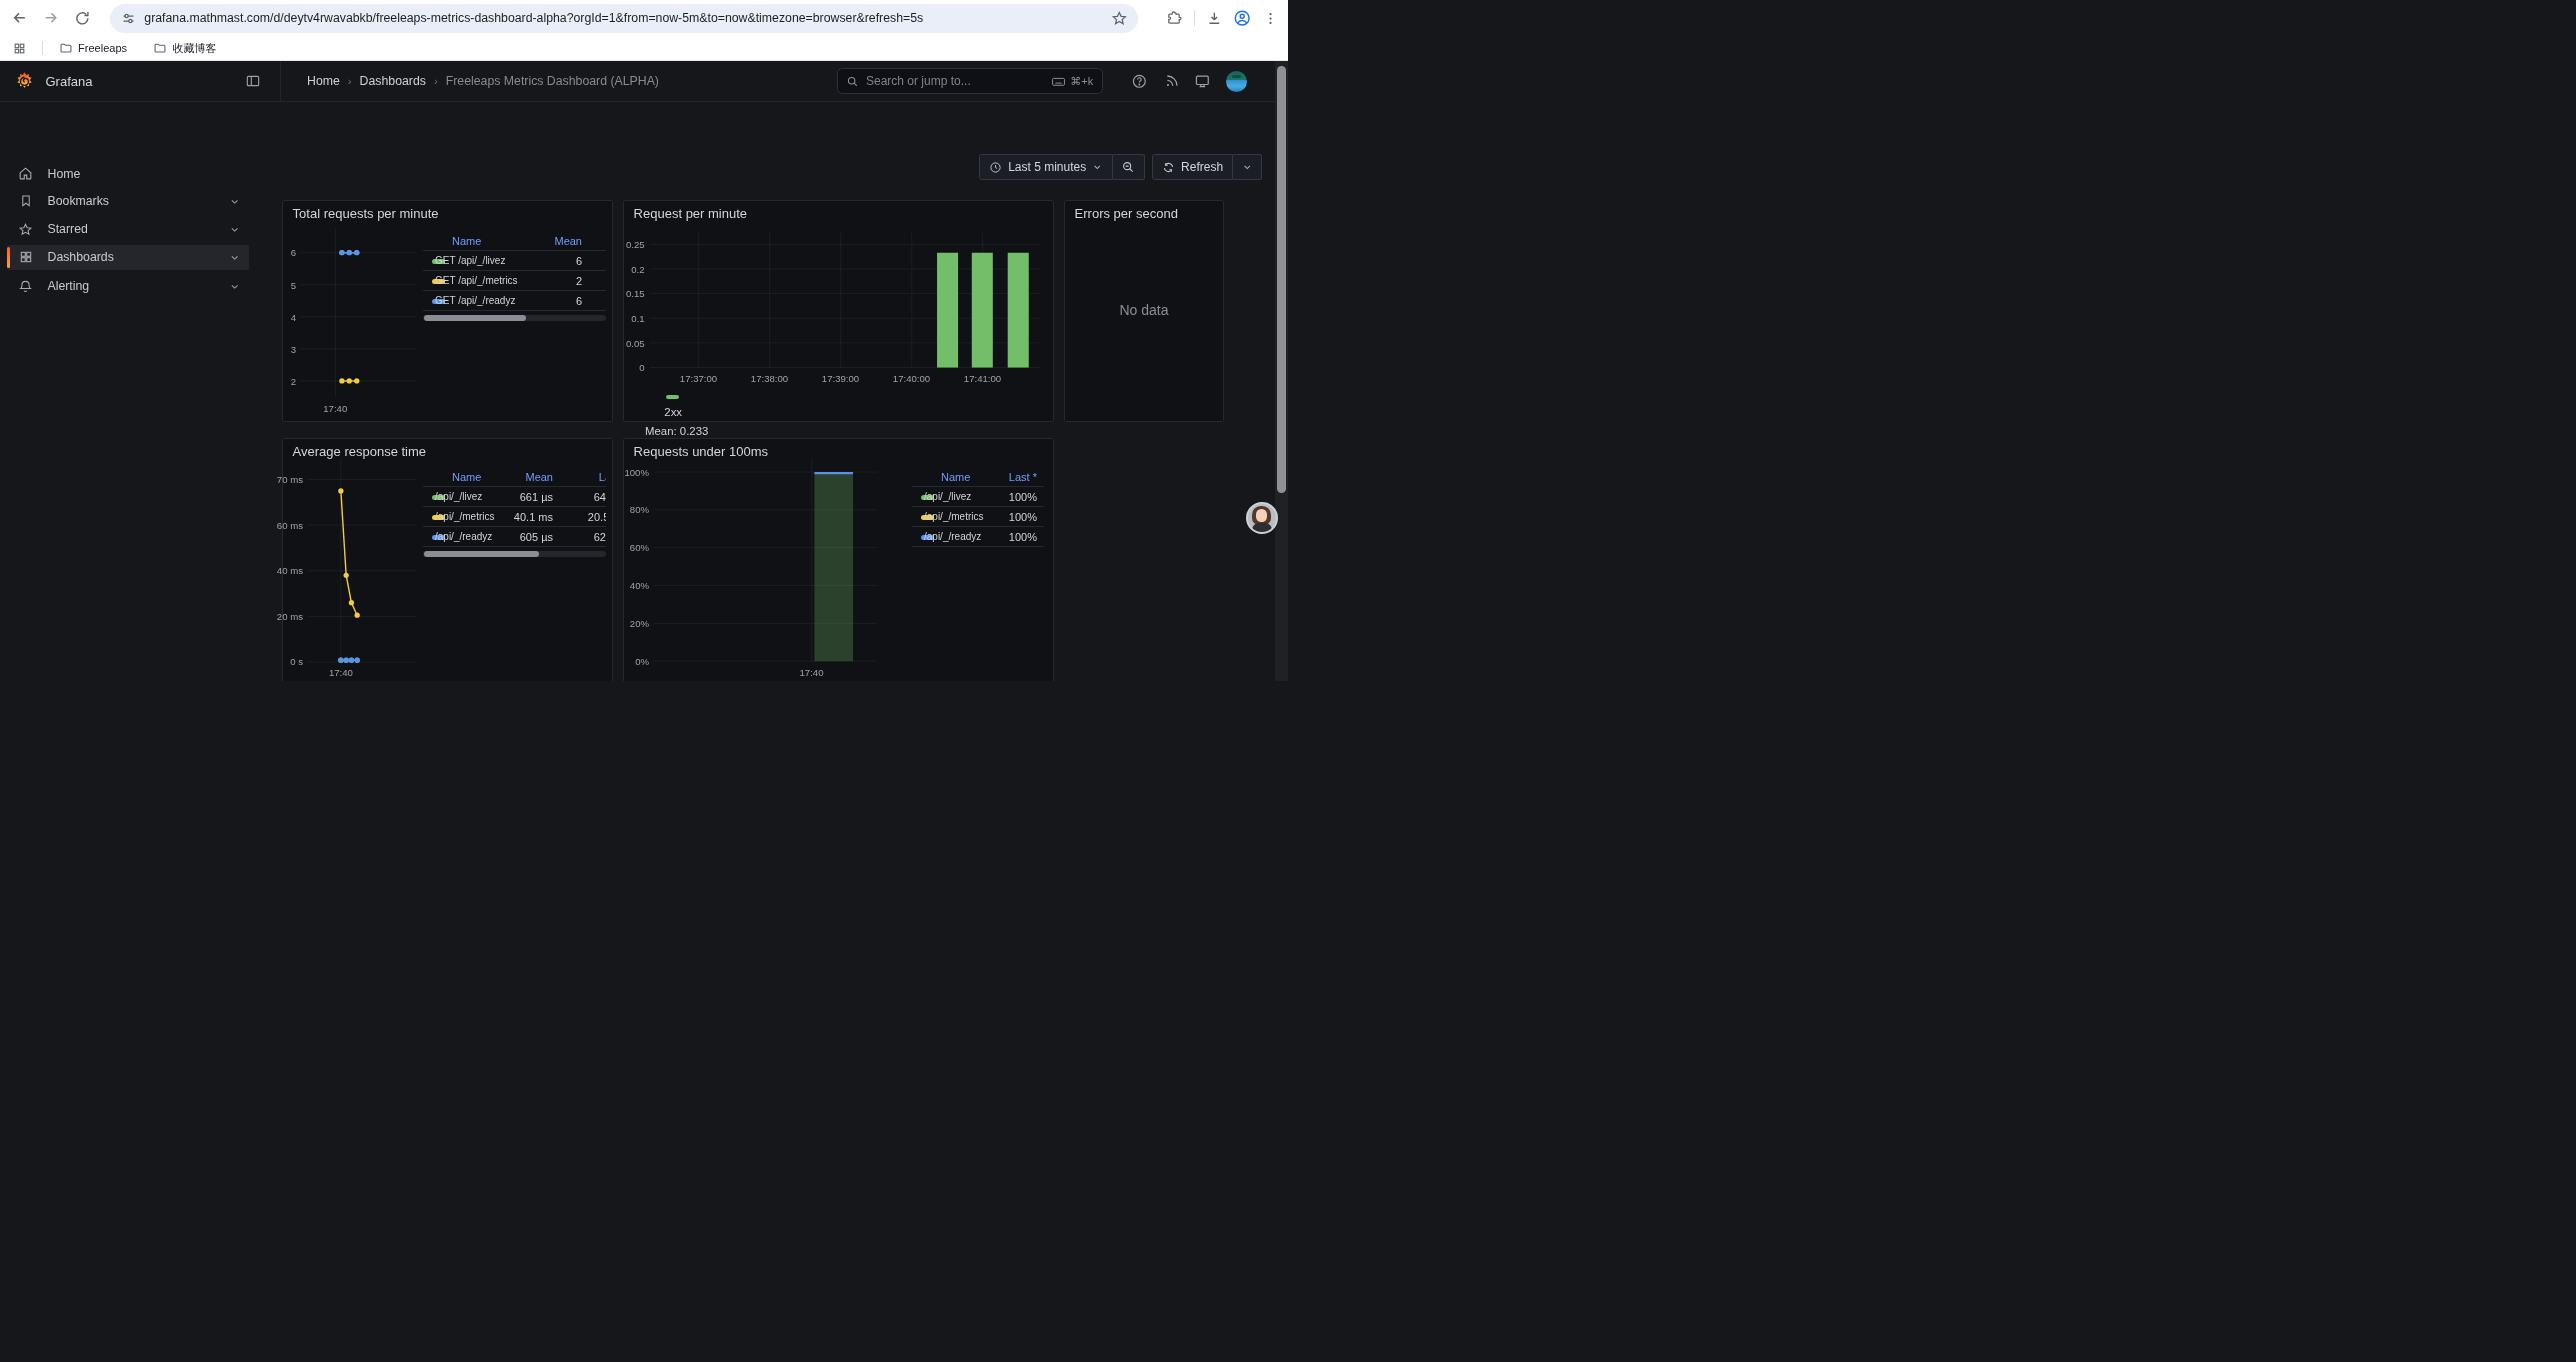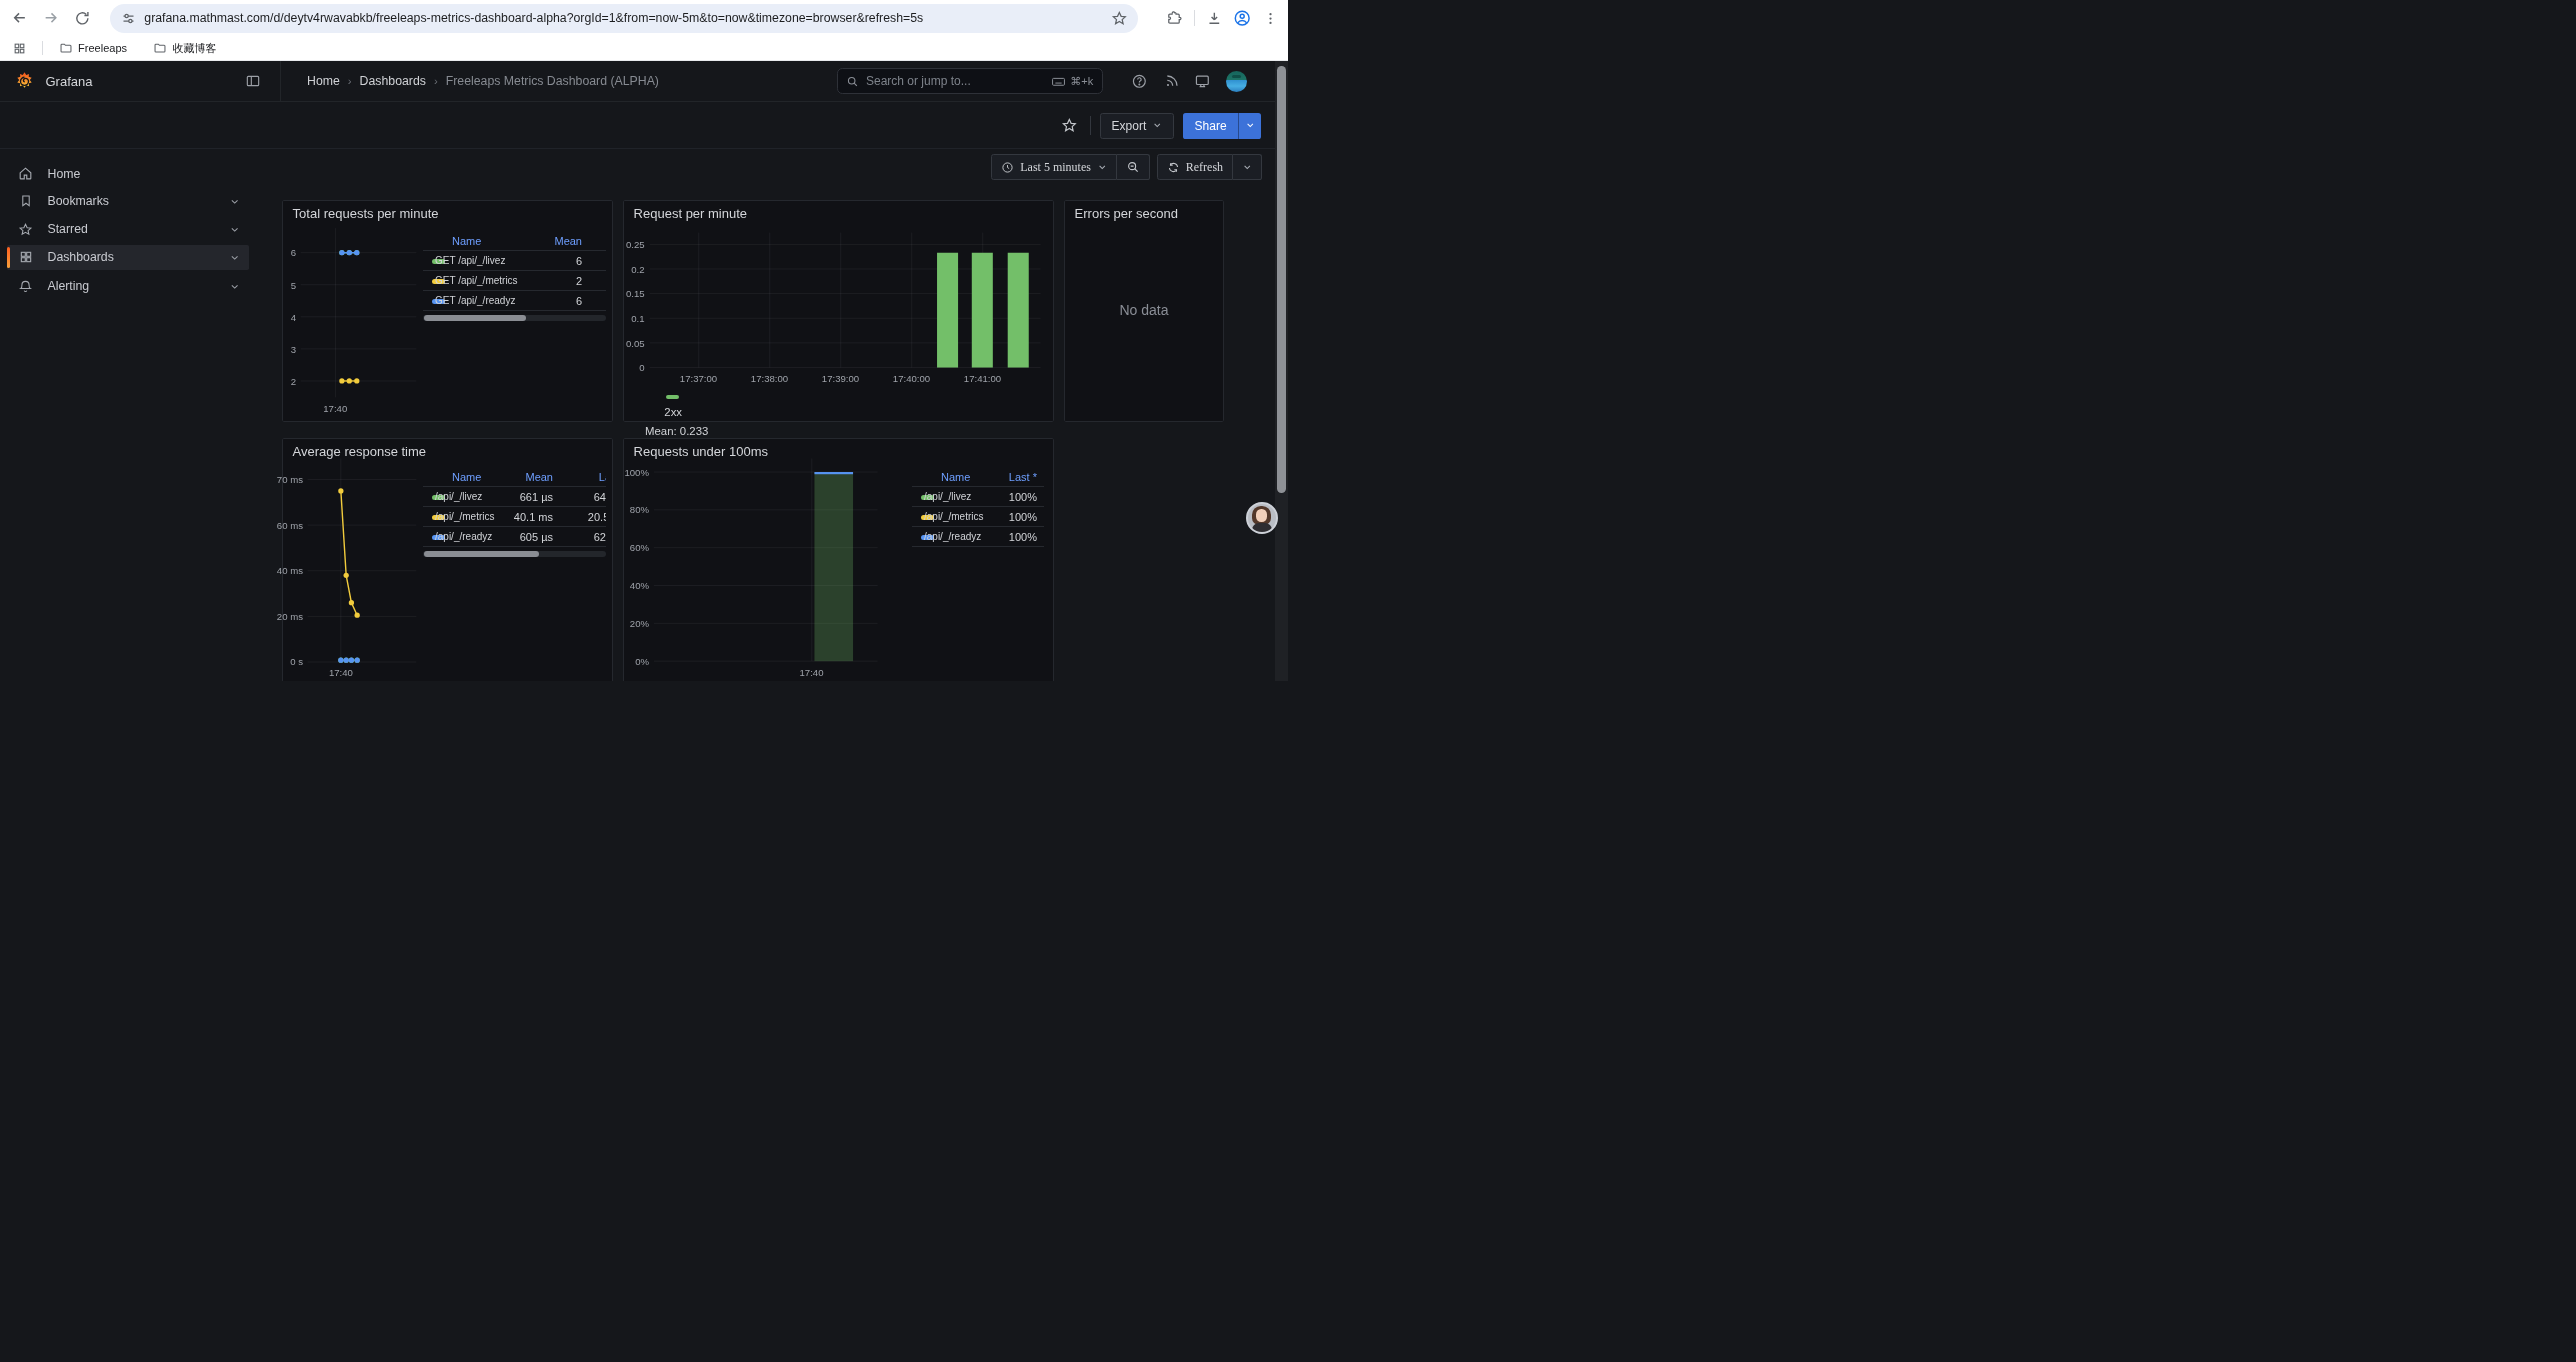--- a/index.html
+++ b/index.html
@@ -48,21 +48,21 @@
   .sidebar { left:0; top:149px; width:281px; height:532px; background:#15171b; }
   .side-item { position:absolute; left:7px; width:242px; height:24.6px; display:flex; align-items:center; border-radius:1.8px; cursor:pointer; color:#c9cbd1; }
   .side-item .ic { width:16px; display:flex; justify-content:center; margin-left:10.5px; color:#a6aab1; }
   .side-item .lb { font-size:12.3px; margin-left:14px; flex:1; }
   .side-item .exp { margin-right:8.8px; color:#9ca0a7; }
   .side-item.active { background:#24262c; }
   .side-item.active:before { content:""; position:absolute; left:0; top:1.8px; bottom:1.8px; width:2.6px; border-radius:1.8px; background:linear-gradient(180deg,#ff5f1f,#f7a13c); }
 
   
   .timebar { left:281px; top:154px; width:981px; height:26px; display:flex; justify-content:flex-end; gap:7px; }
-  .tgroup { display:flex; height:26px;font-family:Liberation Serif, serif; }
+  .tgroup { display:flex; height:26px; }
   .tbtn { display:flex; align-items:center; gap:6.1px; padding:0 8.8px; background:#1b1e24; border:0.9px solid #34383f; color:#d5d7db; font-size:12px; font-weight:500; cursor:pointer; }
   .tbtn.first { border-radius:2.6px 0 0 2.6px; }
   .tbtn.last { border-radius:0 2.6px 2.6px 0; border-left:none; }
 
   .panel { position:absolute; background:#101115; border:0.9px solid #25282e; border-radius:1.8px; }
   .panel-title { position:absolute; left:9.6px; top:5.3px; font-size:13px; font-weight:500; color:#d4d6da; cursor:pointer; }
   .nodata { position:absolute; left:0; right:0; top:46%; text-align:center; font-size:14px; color:#8a8e96; }
   .ytick { position:absolute; width:46px; text-align:right; font-size:9.6px; color:#9fa3aa; }
   .xtick { position:absolute; width:79px; text-align:center; font-size:9.6px; color:#9fa3aa; }
   .legend { position:absolute; overflow:hidden; }
@@ -241,48 +241,20 @@
     </div>
     <div class="hd-ic" style="left:1192px">
       <svg width="16.7" height="16.7" viewBox="0 0 24 24" fill="none" stroke="currentColor" stroke-width="1.7">
           <rect x="3.5" y="4.5" width="17" height="12" rx="1.5"></rect>
           <path d="M10 16.5l-.6 3h5.2l-.6-3M8 19.5h8"></path>
         </svg>
     </div>
     <div class="gf-avatar"></div>
   </div>
 
-  <div class="abs subheader">
-    <div class="sub-right">
-      <div class="icon-btn">
-        <svg width="16.7" height="16.7" viewBox="0 0 24 24" fill="none" stroke="currentColor" stroke-width="1.7">
-            <path d="M12 3.5l2.6 5.6 6 .6-4.5 4.1 1.3 5.9-5.4-3.1-5.4 3.1 1.3-5.9L3.4 9.7l6-.6z"></path>
-          </svg>
-      </div>
-      <div style="width:0.9px;height:19px;background:#33373e"></div>
-      <div class="btn">
-        <span>Export</span>
-        <span class="chev">
-            <svg width="10.5" height="10.5" viewBox="0 0 24 24" fill="none" stroke="currentColor" stroke-width="2.4">
-              <path d="M6 9l6 6 6-6"></path>
-            </svg>
-          </span>
-      </div>
-      <div class="share-group">
-        <div class="share-main">
-            <span>Share</span>
-          </div>
-        <div class="share-arrow">
-          <svg width="10.5" height="10.5" viewBox="0 0 24 24" fill="none" stroke="currentColor" stroke-width="2.4">
-              <path d="M6 9l6 6 6-6"></path>
-            </svg>
-        </div>
-      </div>
-    </div>
-  </div>
 
   <div class="abs sidebar" id="sidebar">
       <div class="side-item" style="top: 12.3px;">
         <span class="ic">
           <svg width="15" height="15" viewBox="0 0 24 24" fill="none" stroke="currentColor" stroke-width="1.8">
             <path d="M3.5 11L12 3.5 20.5 11v8.5a1 1 0 0 1-1 1H14v-6h-4v6H4.5a1 1 0 0 1-1-1z"></path>
           </svg>
         </span>
         <span class="lb">Home</span>
       </div>

